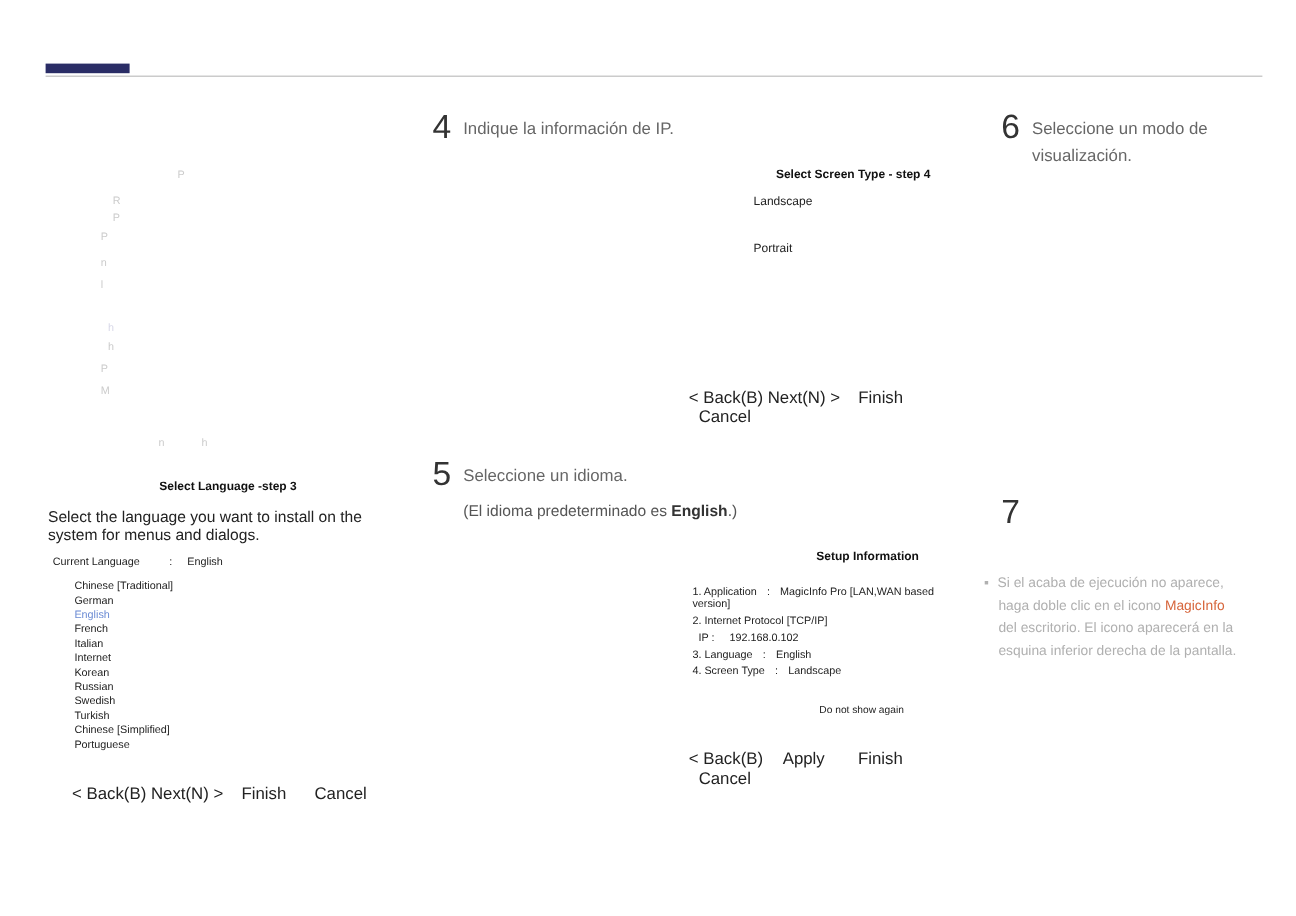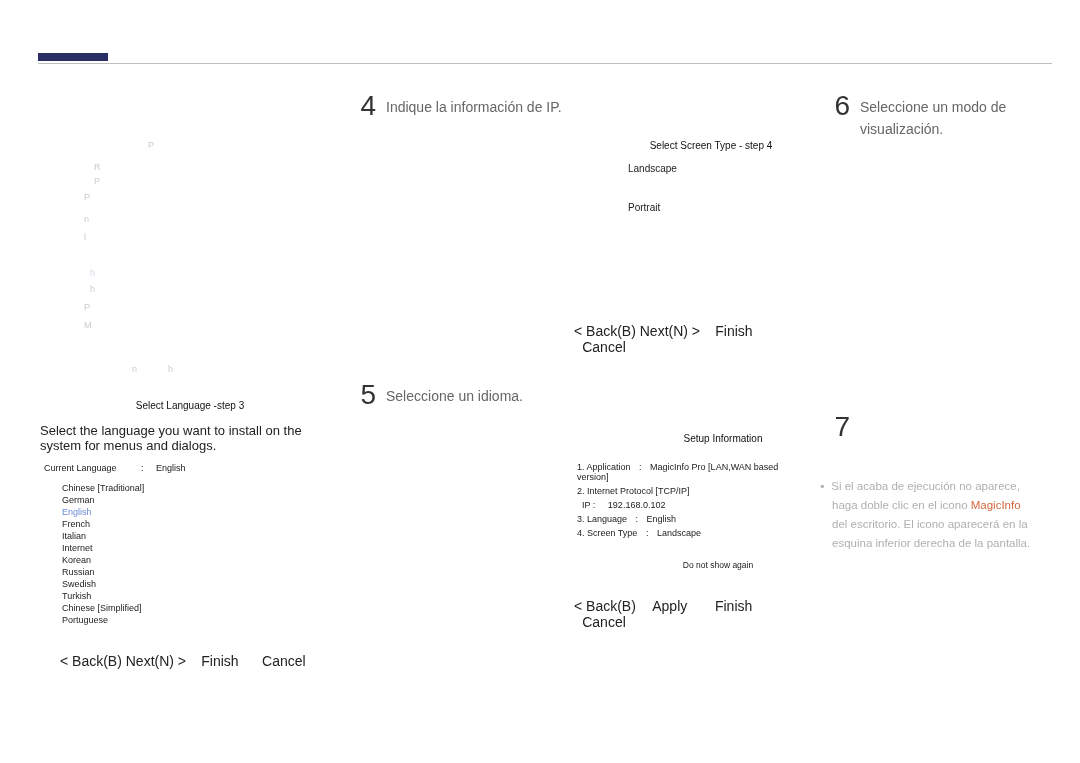--- a/index.html
+++ b/index.html
@@ -9,21 +9,21 @@
 .content{position:absolute;top:90px;left:40px;right:22px;bottom:20px}
 .col{position:absolute;top:0;bottom:0}
 .col-left{left:0;width:300px}
 .col-mid{left:300px;width:460px}
 .col-right{left:780px;width:280px}
 .step-num{display:inline-block;font-size:28px;color:#333;width:30px;text-align:right;vertical-align:top;font-weight:400}
 .step-title{display:inline-block;font-size:14px;color:#666;margin-left:10px;vertical-align:top;line-height:1.6;max-width:230px}
 .step-blk{margin-bottom:6px}
 .step-sub{font-size:13px;color:#555;line-height:1.7;margin-left:40px}
 .bold-inline{font-weight:700;color:#333}
-.panel-title{font-size:10px;color:#111;font-weight:400;text-align:center;margin:8px 0 12px}
+.panel-title{font-size:10px;color:#111;font-weight:700;text-align:center;margin:8px 0 12px}
 .ghost{color:#ccc;font-size:9px;line-height:1.6}
 .lang-pane{margin-top:10px}
 .lang-intro{font-size:13px;color:#222;margin:6px 0 10px}
 .lang-list div{font-size:9px;color:#222;margin:2px 0 2px 22px}
 .lang-list .sel{color:#6b8bd4}
 .btnrow{margin-top:16px;font-size:14px;color:#222}
 .btnrow span{display:inline-block;min-width:60px;text-align:center}
 .info-line{font-size:9px;color:#222;margin:4px 13px}
 .opt{font-size:10px;color:#222;margin:0 0 28px 62px}
 .cur-lang{font-size:9px;color:#222;margin:0 0 10px 4px}
@@ -108,20 +108,23 @@
     <span>&lt; Back(B)</span>
     <span>Next(N) &gt;</span>
     <span>Finish</span>
     <span>Cancel</span>
    </div>
 
    <div class="step-blk step-row" style="margin-top:24px">
     <span class="step-num">5</span>
     <span class="step-title">Seleccione un idioma.</span>
    </div>
+   <div class="step-sub" style="margin-top:-2px">
+    <span>(El idioma predeterminado es </span><span class="bold-inline">English</span><span>.)</span>
+   </div>
 
    <div style="margin-left:218px" class="setup-info">
     <div class="panel-title" style="text-align:center;margin-left:76px">Setup Information</div>
     <div class="info-line" style="margin-top:18px">
      <span>1. Application</span>
      <span style="margin:0 6px">:</span>
      <span>MagicInfo Pro [LAN,WAN based version]</span>
     </div>
     <div class="info-line">2. Internet Protocol [TCP/IP]</div>
     <div class="info-line" style="margin-left:18px">

